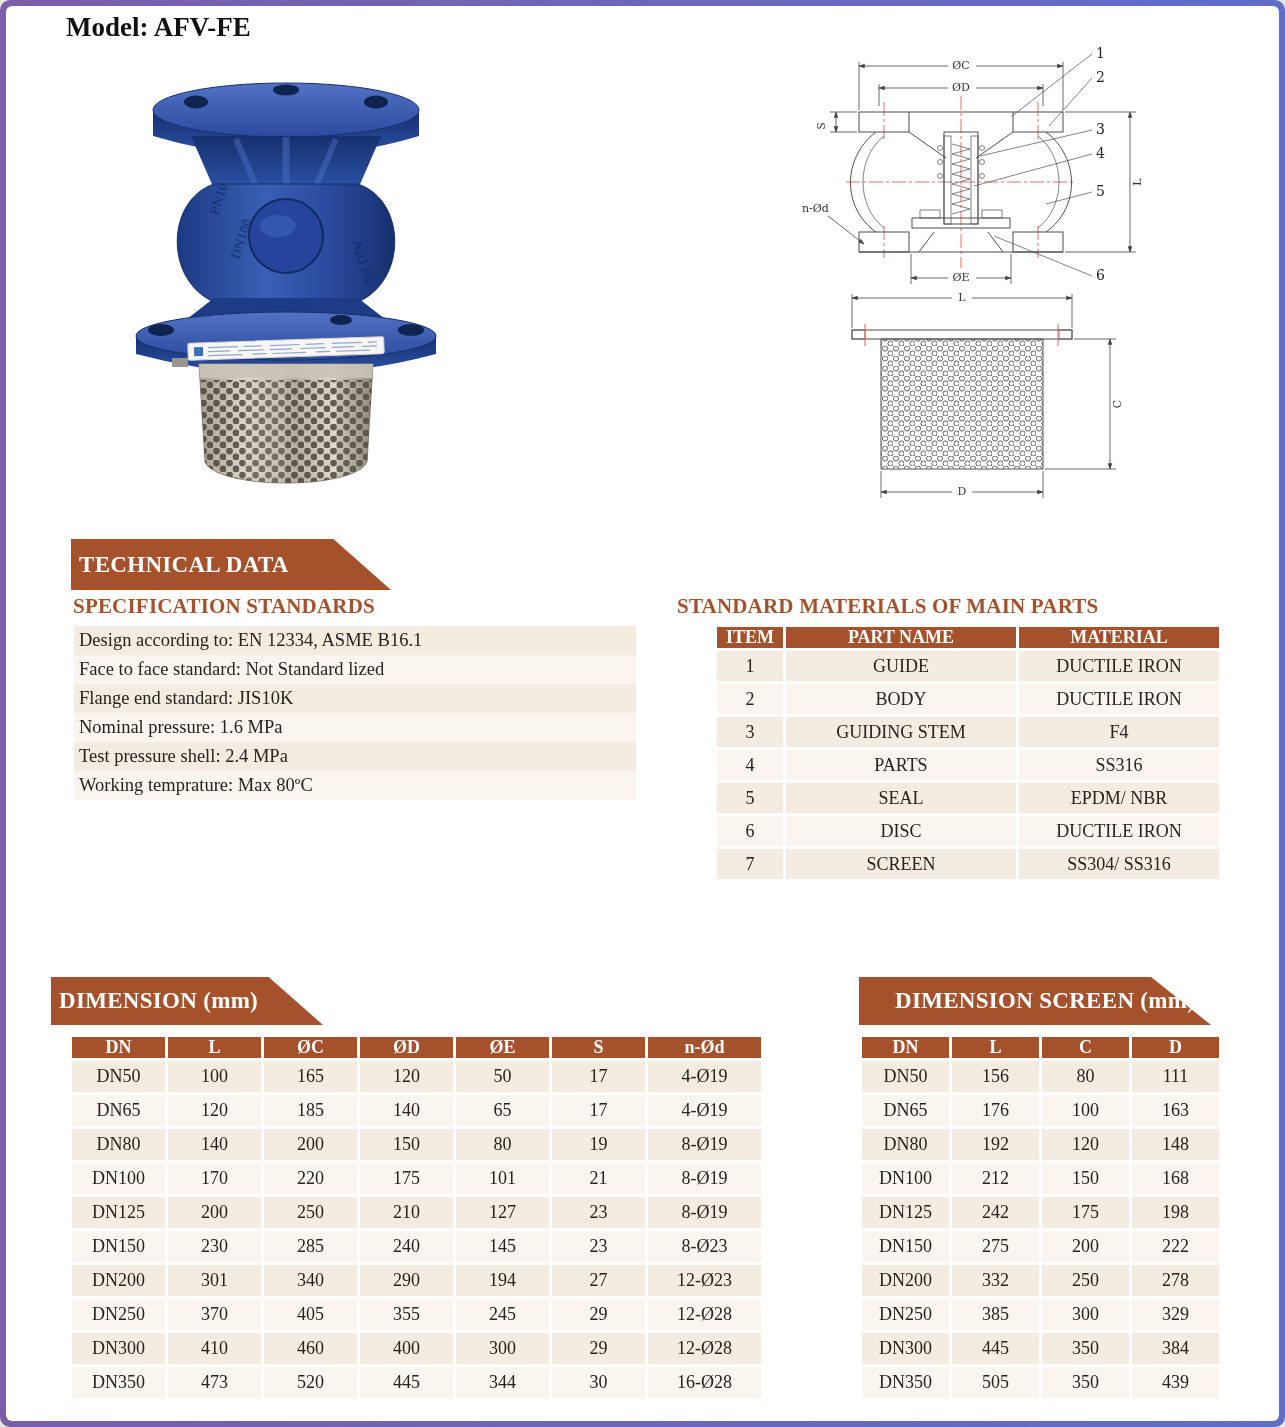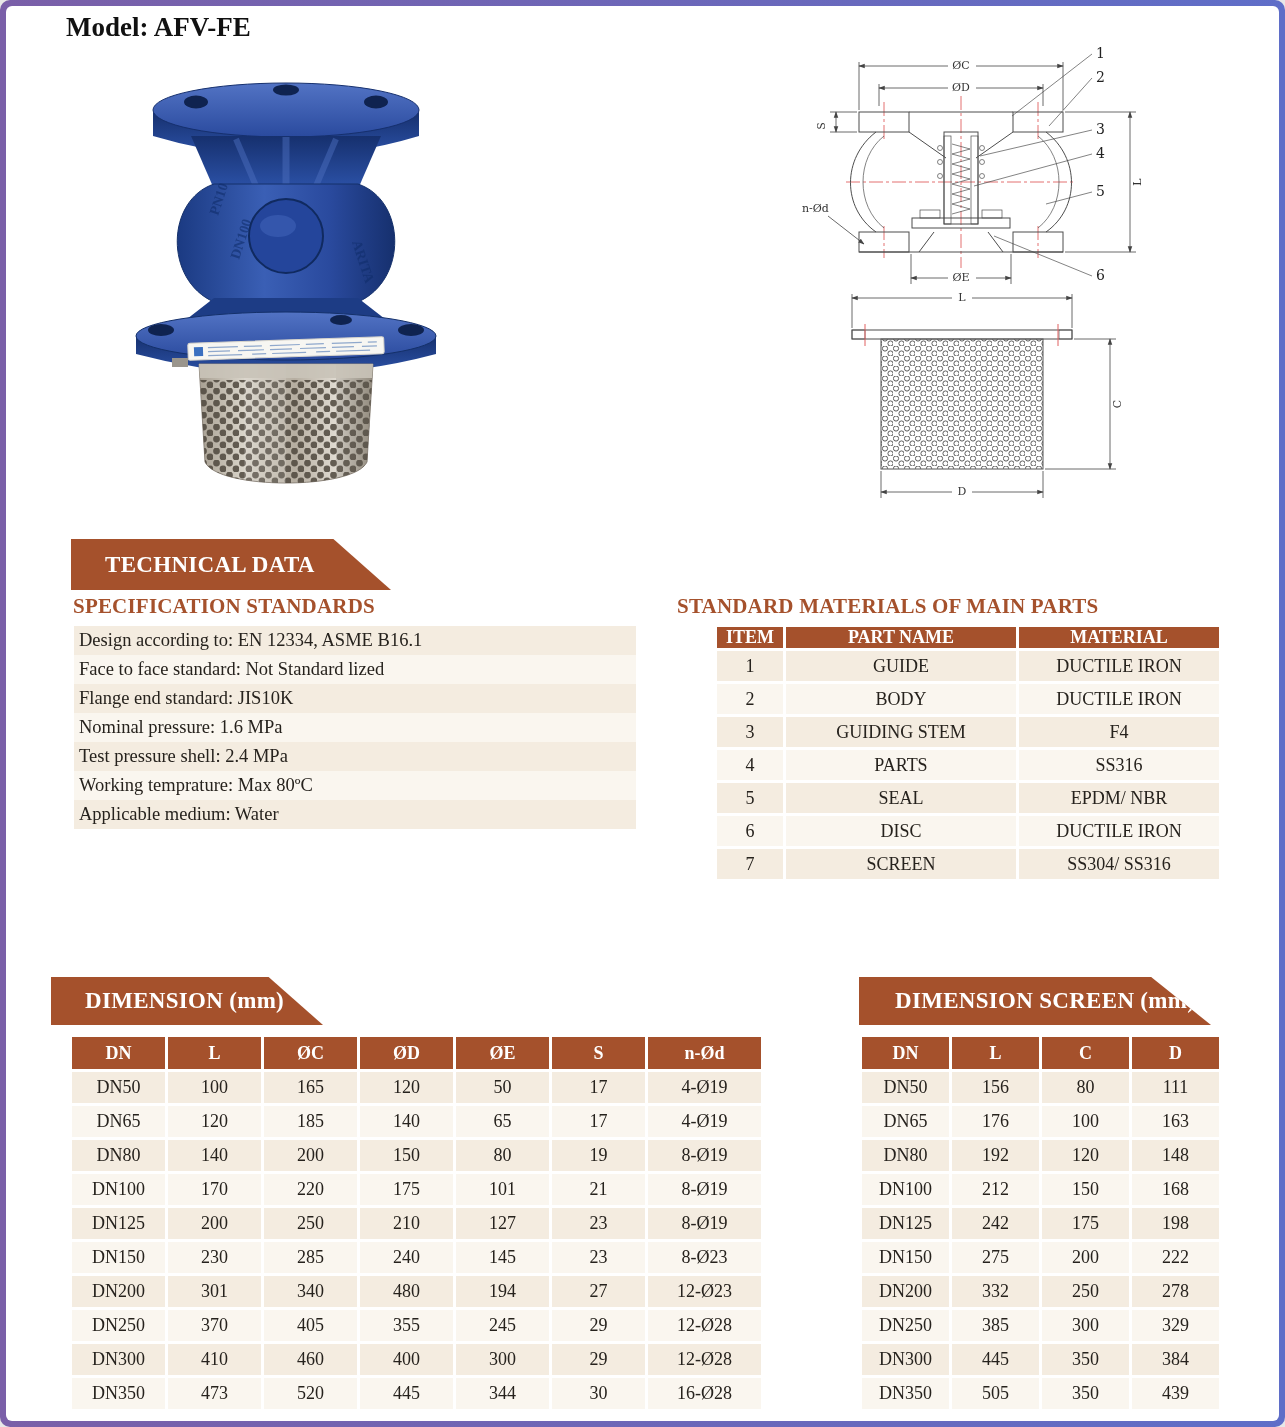--- a/index.html
+++ b/index.html
@@ -11,41 +11,41 @@
   }
   *{margin:0;padding:0;box-sizing:border-box;}
   body{background:#e8e8e8;font-family:"Liberation Serif",serif;}
   .page{position:relative;width:1285px;height:1427px;
         background:linear-gradient(90deg,#7A5FA8,#5F6EC8);border-radius:10px;overflow:hidden;}
   .page-inner{position:absolute;inset:6px;background:#ffffff;border-radius:6px;overflow:hidden;}
   .page-title{position:absolute;left:60px;top:6px;font-size:27px;font-weight:bold;color:#111;}
   .photo-svg{position:absolute;left:90px;top:58px;}
   .drawing-svg{position:absolute;left:788px;top:30px;}
   .banner{position:absolute;background:var(--brown);color:#fff;font-weight:bold;font-size:23px;
-          height:51px;line-height:51px;padding-left:34px;letter-spacing:.3px;}
+          height:51px;line-height:51px;padding-left:8px;letter-spacing:.3px;}
   .banner-td{left:65px;top:533px;width:320px;clip-path:polygon(0 0,82% 0,100% 100%,0 100%);}
   .banner-dim{left:45px;top:971px;width:272px;height:48px;line-height:48px;clip-path:polygon(0 0,80% 0,100% 100%,0 100%);}
   .banner-screen{left:853px;top:971px;width:352px;height:48px;line-height:48px;padding-left:36px;clip-path:polygon(0 0,83% 0,100% 100%,0 100%);}
   .section-heading{position:absolute;color:var(--brown);font-size:21px;font-weight:bold;letter-spacing:.2px;}
   .spec-heading{left:67px;top:588px;}
   .materials-heading{left:671px;top:588px;}
   .spec-list{position:absolute;left:68px;top:620px;width:562px;}
   .spec-row{height:29px;line-height:29px;padding-left:5px;
             font-size:18.5px;color:var(--ink);background:var(--beige);}
   .spec-row:nth-child(even){background:var(--beigeLight);}
   table{border-collapse:separate;border-spacing:3px;table-layout:fixed;position:absolute;background:#fff;}
   th{background:var(--brown);color:#fff;font-weight:bold;font-size:18px;text-align:center;}
   td{background:var(--beige);color:var(--ink);font-size:18px;text-align:center;}
   tbody tr:nth-child(even) td{background:var(--beigeLight);}
   .materials-table{left:708px;top:618px;width:508px;}
   .materials-table th{height:20px;}
   .materials-table td{height:30px;}
   .dim-table{left:63px;top:1028px;width:695px;}
   .screen-table{left:853px;top:1028px;width:363px;}
-  .dim-table th,.screen-table th{height:32px;}
+  .dim-table th,.screen-table th{height:21px;}
   .dim-table td,.screen-table td{height:31px;}
   .dwg{stroke:var(--line);stroke-width:1;fill:none;}
   .dwg-thin{stroke:var(--line);stroke-width:.7;fill:none;}
   .dim{stroke:#444;stroke-width:.8;fill:none;}
   .cl{stroke:#e06060;stroke-width:.9;fill:none;stroke-dasharray:14 3 3 3;}
   .dwg-label{font-family:"DejaVu Serif",serif;font-size:11px;fill:#333;}
   .callout{font-family:"DejaVu Serif",serif;font-size:14px;fill:#222;}
 </style>
 </head>
 <body>
@@ -267,21 +267,20 @@
     </div>
 
     <div class="section-heading spec-heading">SPECIFICATION STANDARDS</div>
     <div class="spec-list">
         <div class="spec-row">Design according to: EN 12334, ASME B16.1</div>
         <div class="spec-row">Face to face standard: Not Standard lized</div>
         <div class="spec-row">Flange end standard: JIS10K</div>
         <div class="spec-row">Nominal pressure: 1.6 MPa</div>
         <div class="spec-row">Test pressure shell: 2.4 MPa</div>
         <div class="spec-row">Working temprature: Max 80ºC</div>
-        <div class="spec-row">Applicable medium: Water</div>
       </div>
 
     <div class="section-heading materials-heading">STANDARD MATERIALS OF MAIN PARTS</div>
     <table class="materials-table">
       <colgroup>
           <col style="width:66px">
           <col style="width:230px">
           <col style="width:200px">
         </colgroup>
     <thead>
@@ -406,21 +405,21 @@
             <td>285</td>
             <td>240</td>
             <td>145</td>
             <td>23</td>
             <td>8-Ø23</td>
           </tr>
           <tr>
             <td>DN200</td>
             <td>301</td>
             <td>340</td>
-            <td>480</td>
+            <td>290</td>
             <td>194</td>
             <td>27</td>
             <td>12-Ø23</td>
           </tr>
           <tr>
             <td>DN250</td>
             <td>370</td>
             <td>405</td>
             <td>355</td>
             <td>245</td>

